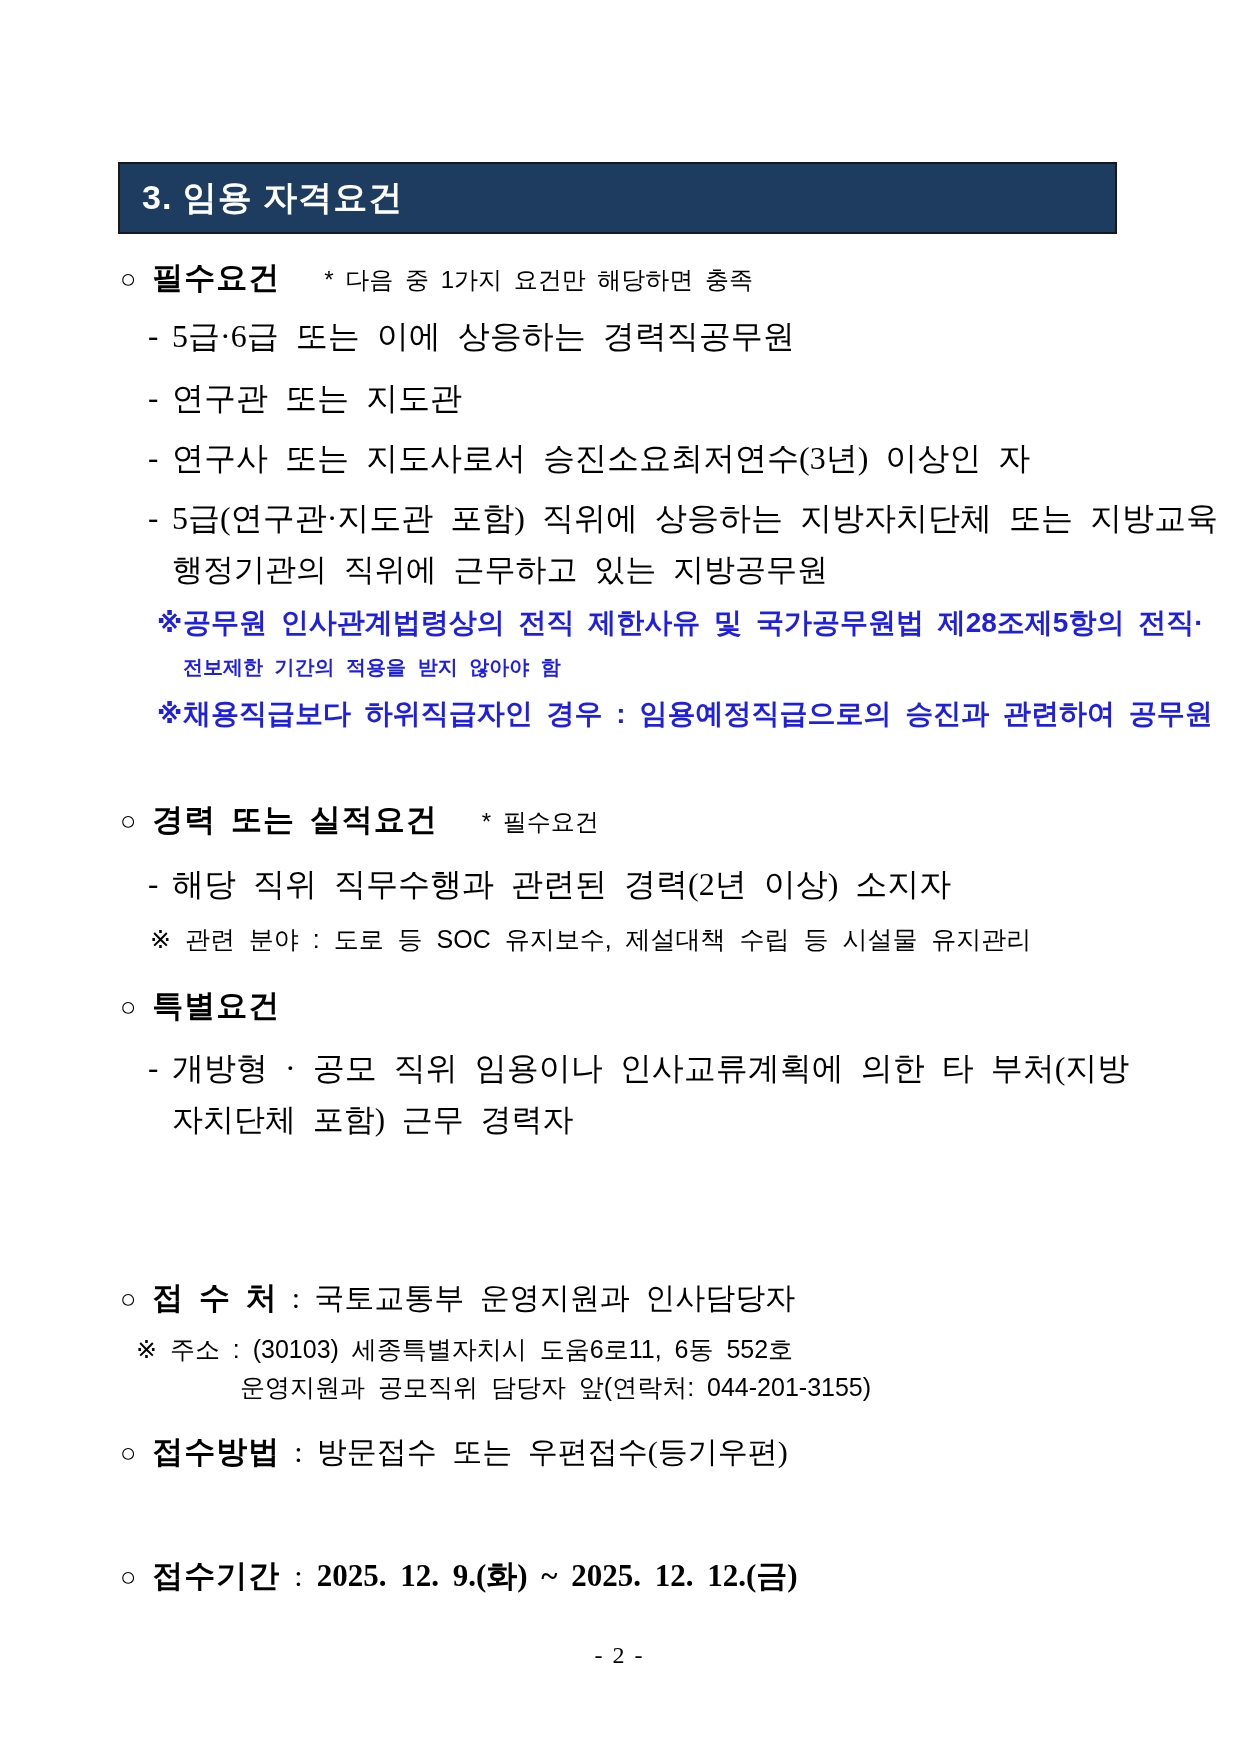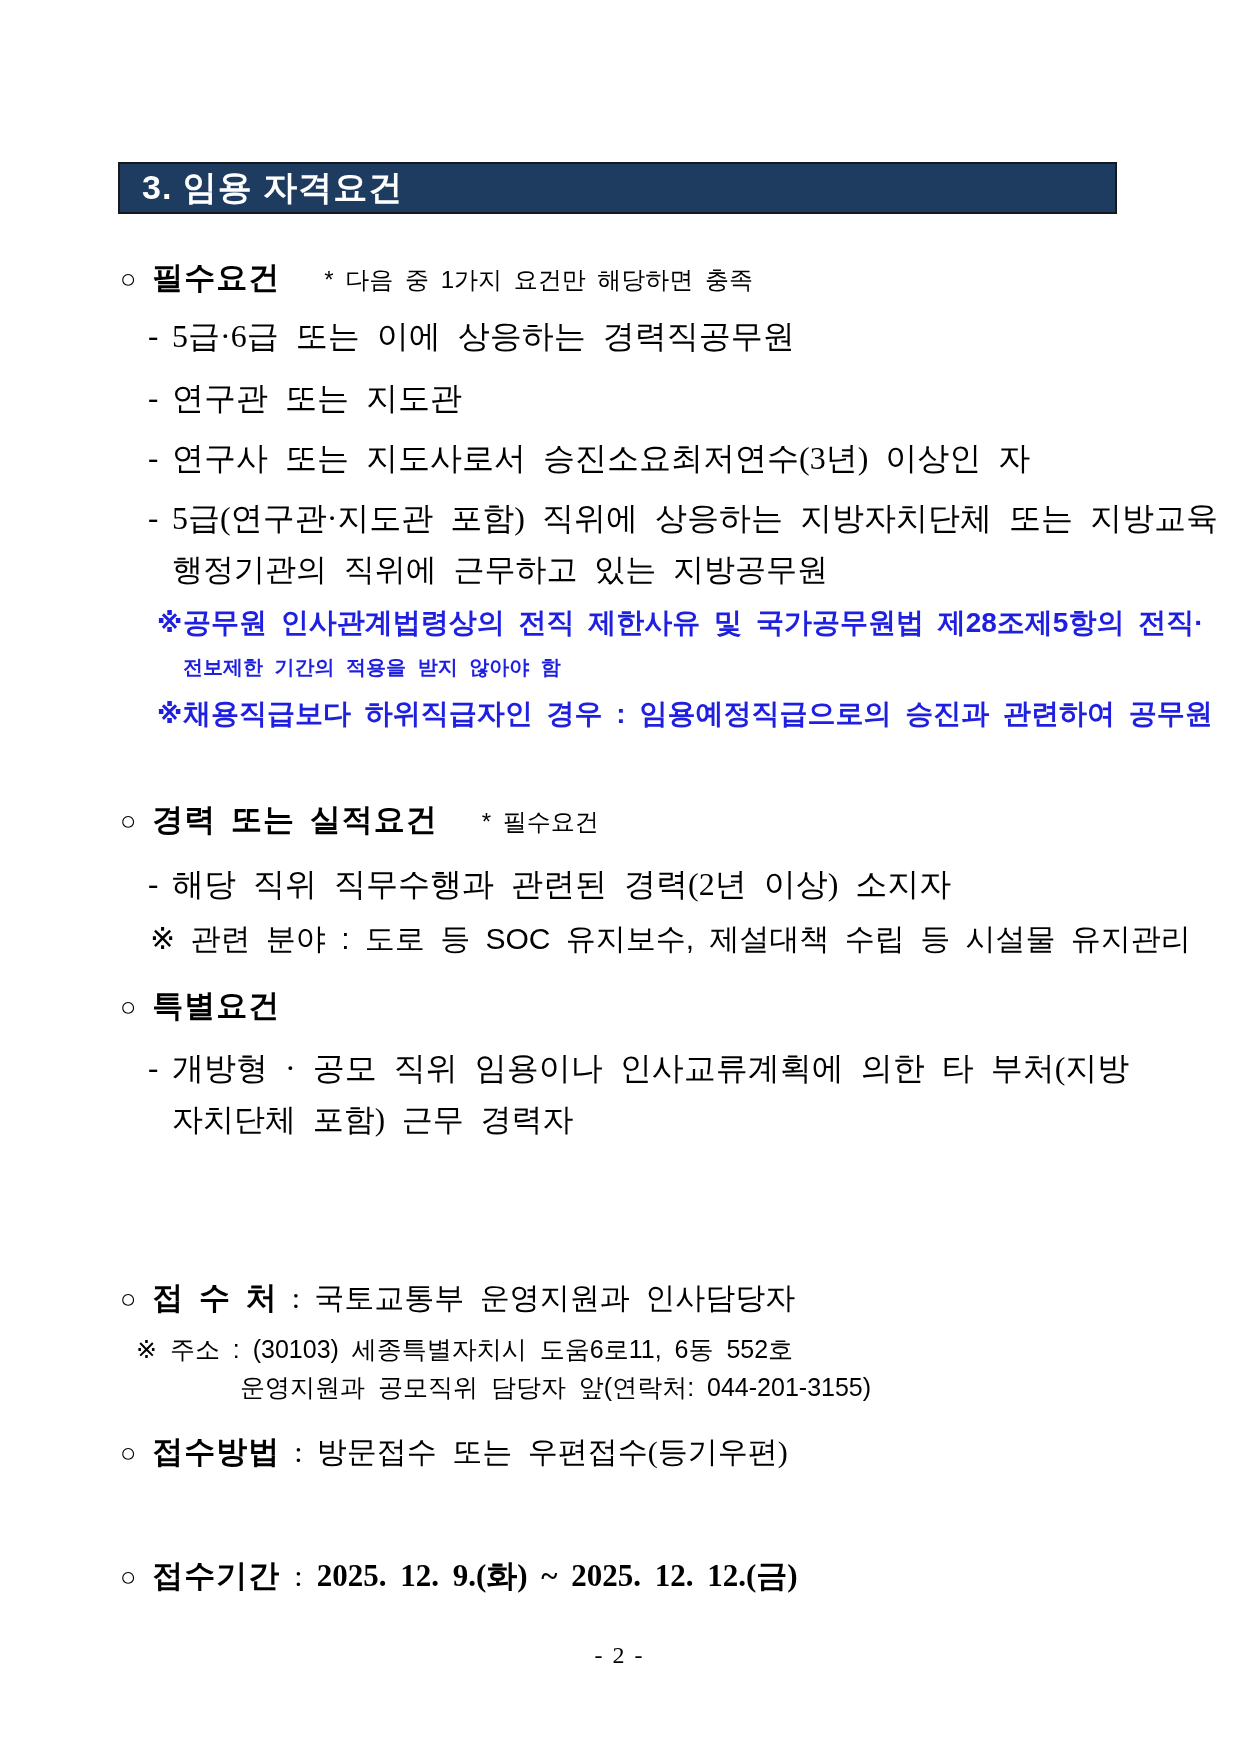--- a/index.html
+++ b/index.html
@@ -8,21 +8,21 @@
     width:1239px;height:1752px;
     background:#ffffff;
     margin:0 auto;
     overflow:hidden;
     font-family:"Liberation Serif","DejaVu Serif",serif;
     color:var(--body_text,#000000);
   }
   
   .section-bar{
     position:absolute;
-    left:118px;width:999px;height:52px;
+    left:118px;width:999px;height:72px;
     box-sizing:border-box;
     background:var(--section_header_bg,#1e3c5f);
     border:2px solid var(--section_header_border,#16191d);
     display:flex;align-items:center;
     padding-left:22px;
   }
   .section-bar span{
     font-family:"Liberation Sans","DejaVu Sans",sans-serif;
     font-weight:bold;font-size:34px;letter-spacing:1px;
     color:var(--section_header_text,#ffffff);
@@ -44,21 +44,21 @@
   .blue-row{position:absolute;display:flex;white-space:nowrap;
     font-family:"Liberation Sans","DejaVu Sans",sans-serif;
     color:var(--note_blue,#1f1fe0);font-weight:bold;}
   .blue-marker{font-size:26px;line-height:34px;width:26px;}
   .blue-text{font-size:28px;line-height:34px;word-spacing:6px;}
   .blue-wrap{position:absolute;font-family:"Liberation Sans","DejaVu Sans",sans-serif;
     color:var(--note_blue,#1f1fe0);font-weight:bold;font-size:20px;line-height:34px;
     word-spacing:6px;white-space:nowrap;}
   
   .sub-note{position:absolute;font-family:"Liberation Sans","DejaVu Sans",sans-serif;
-    font-size:30px;line-height:34px;word-spacing:7px;white-space:nowrap;text-align:center;}
+    font-size:25px;line-height:34px;word-spacing:7px;white-space:nowrap;text-align:center;}
   .addr-line{position:absolute;font-family:"Liberation Sans","DejaVu Sans",sans-serif;
     font-size:25px;line-height:34px;word-spacing:6px;white-space:nowrap;}
   
   .page-number{position:absolute;left:0;width:1239px;text-align:center;
     font-size:24px;letter-spacing:2px;}
 </style>
 </head>
 <body>
 
 <div class="page">

